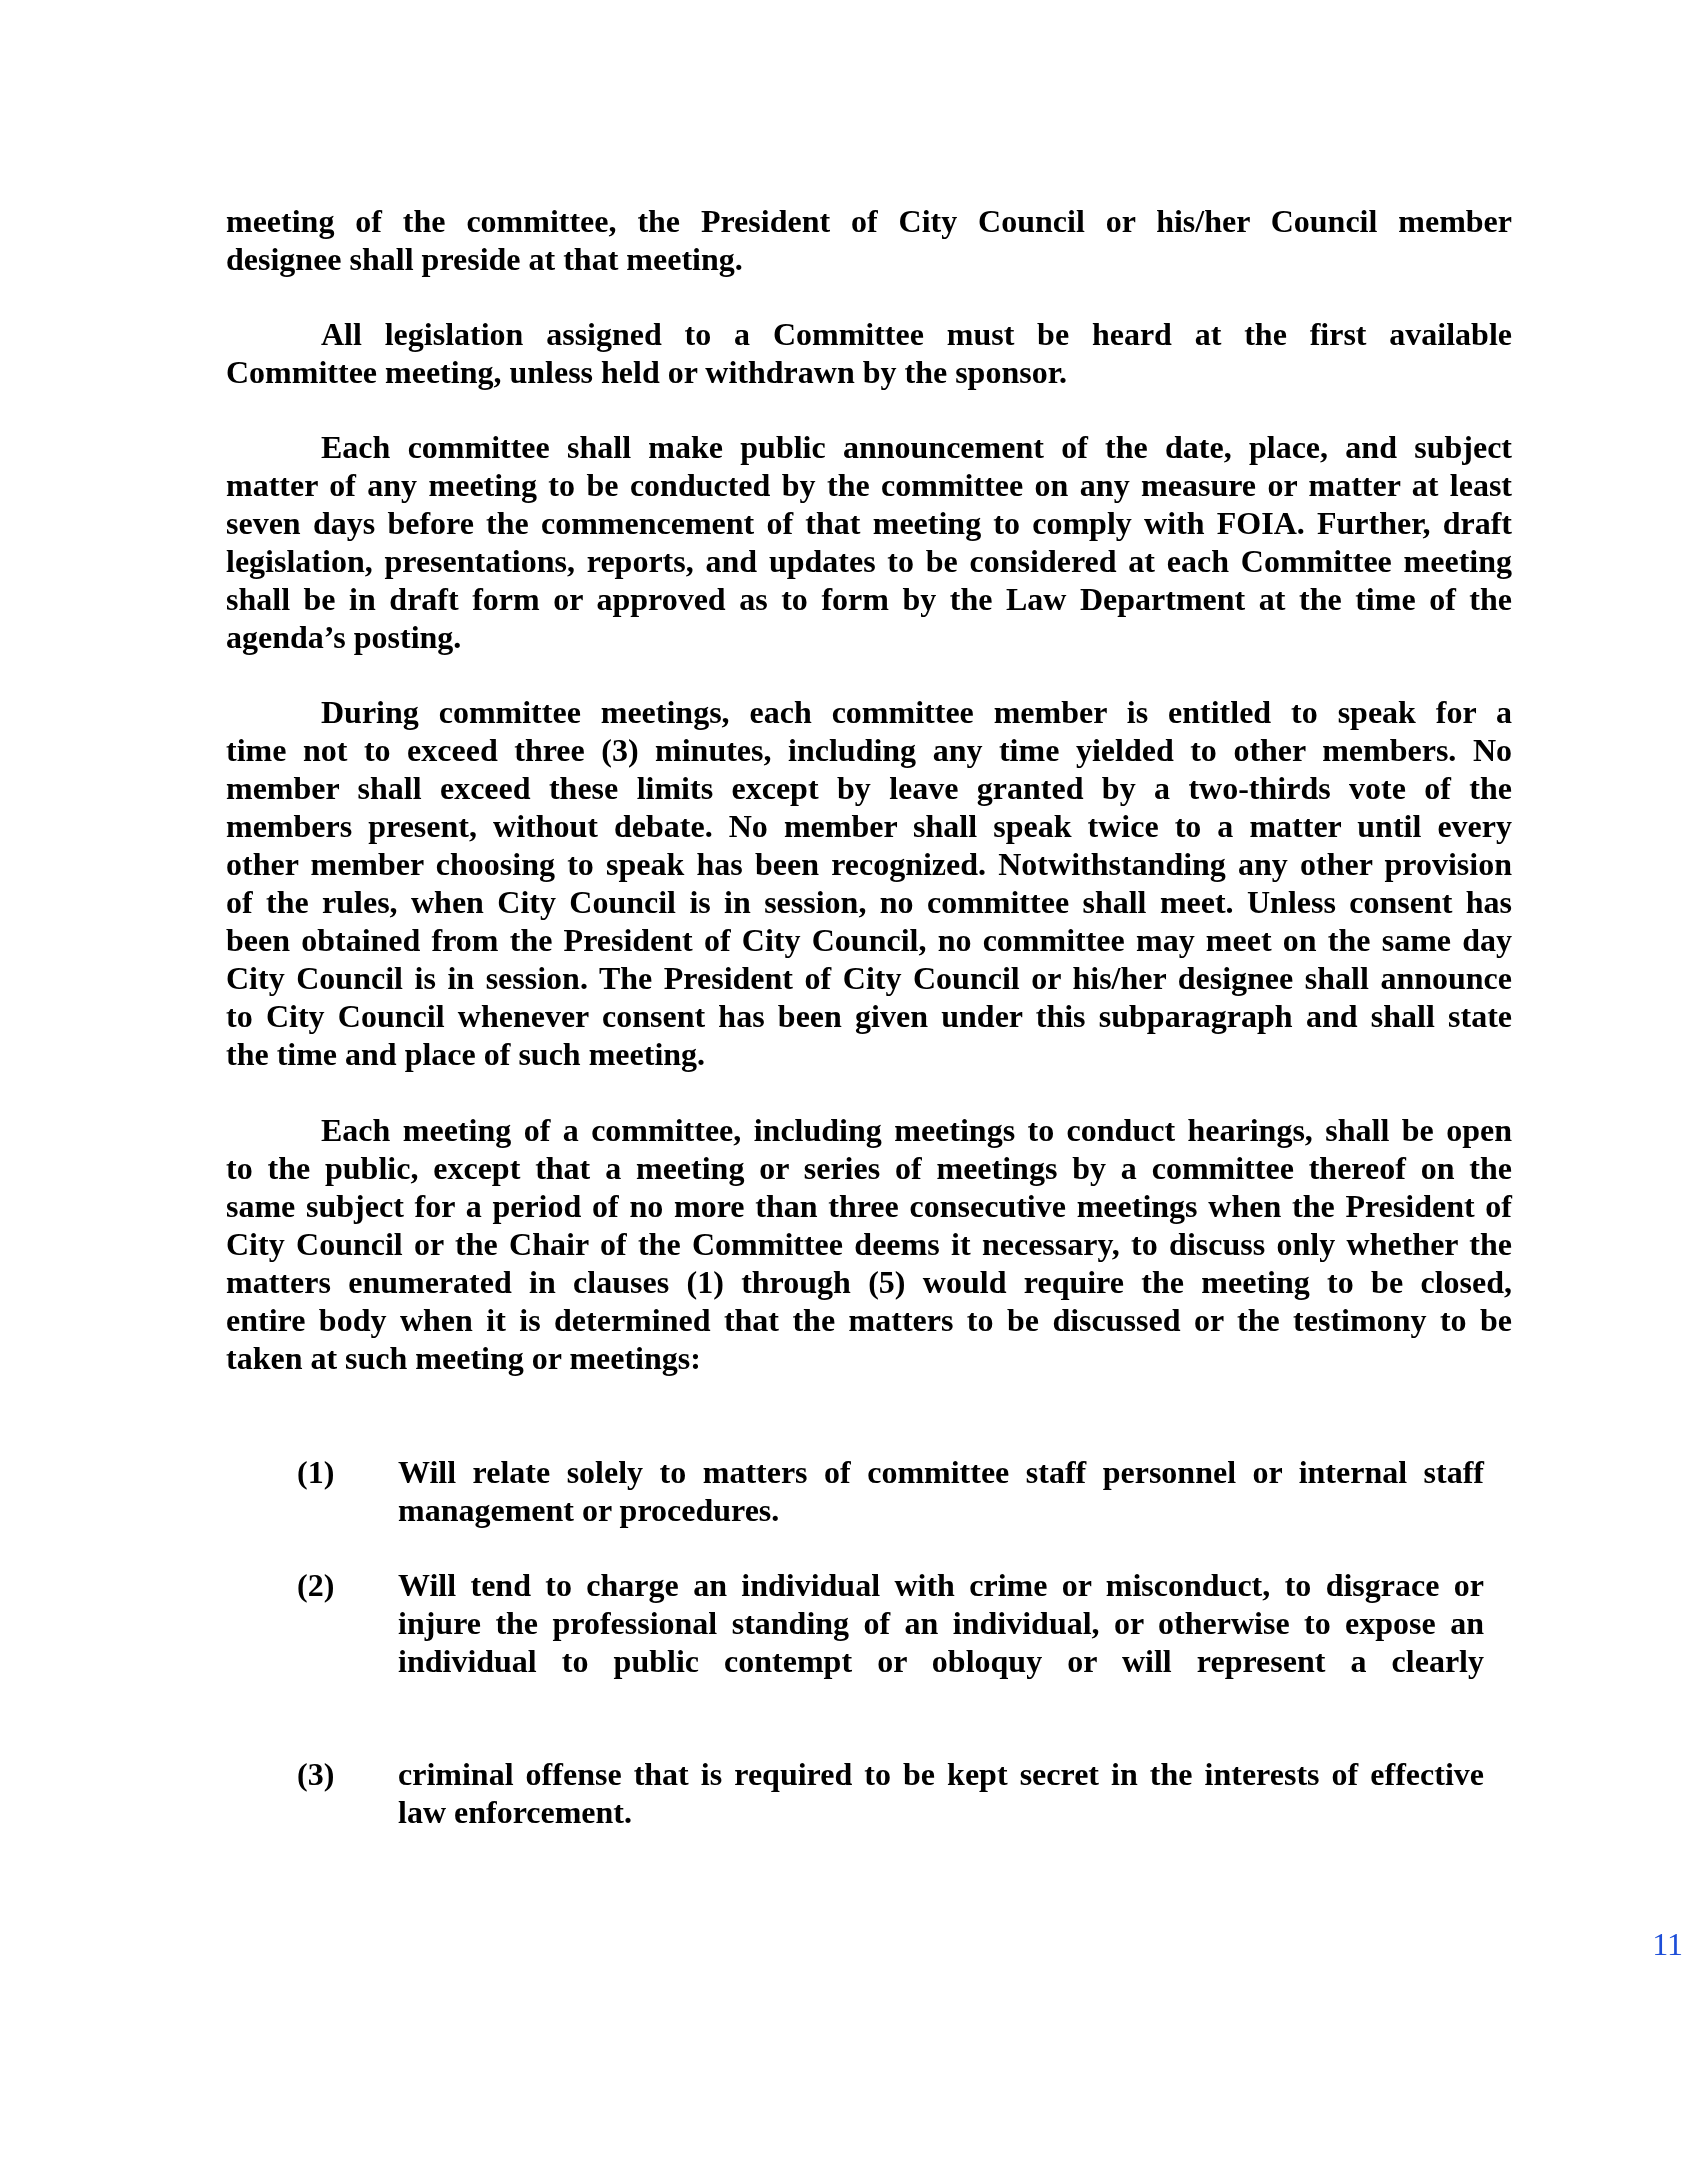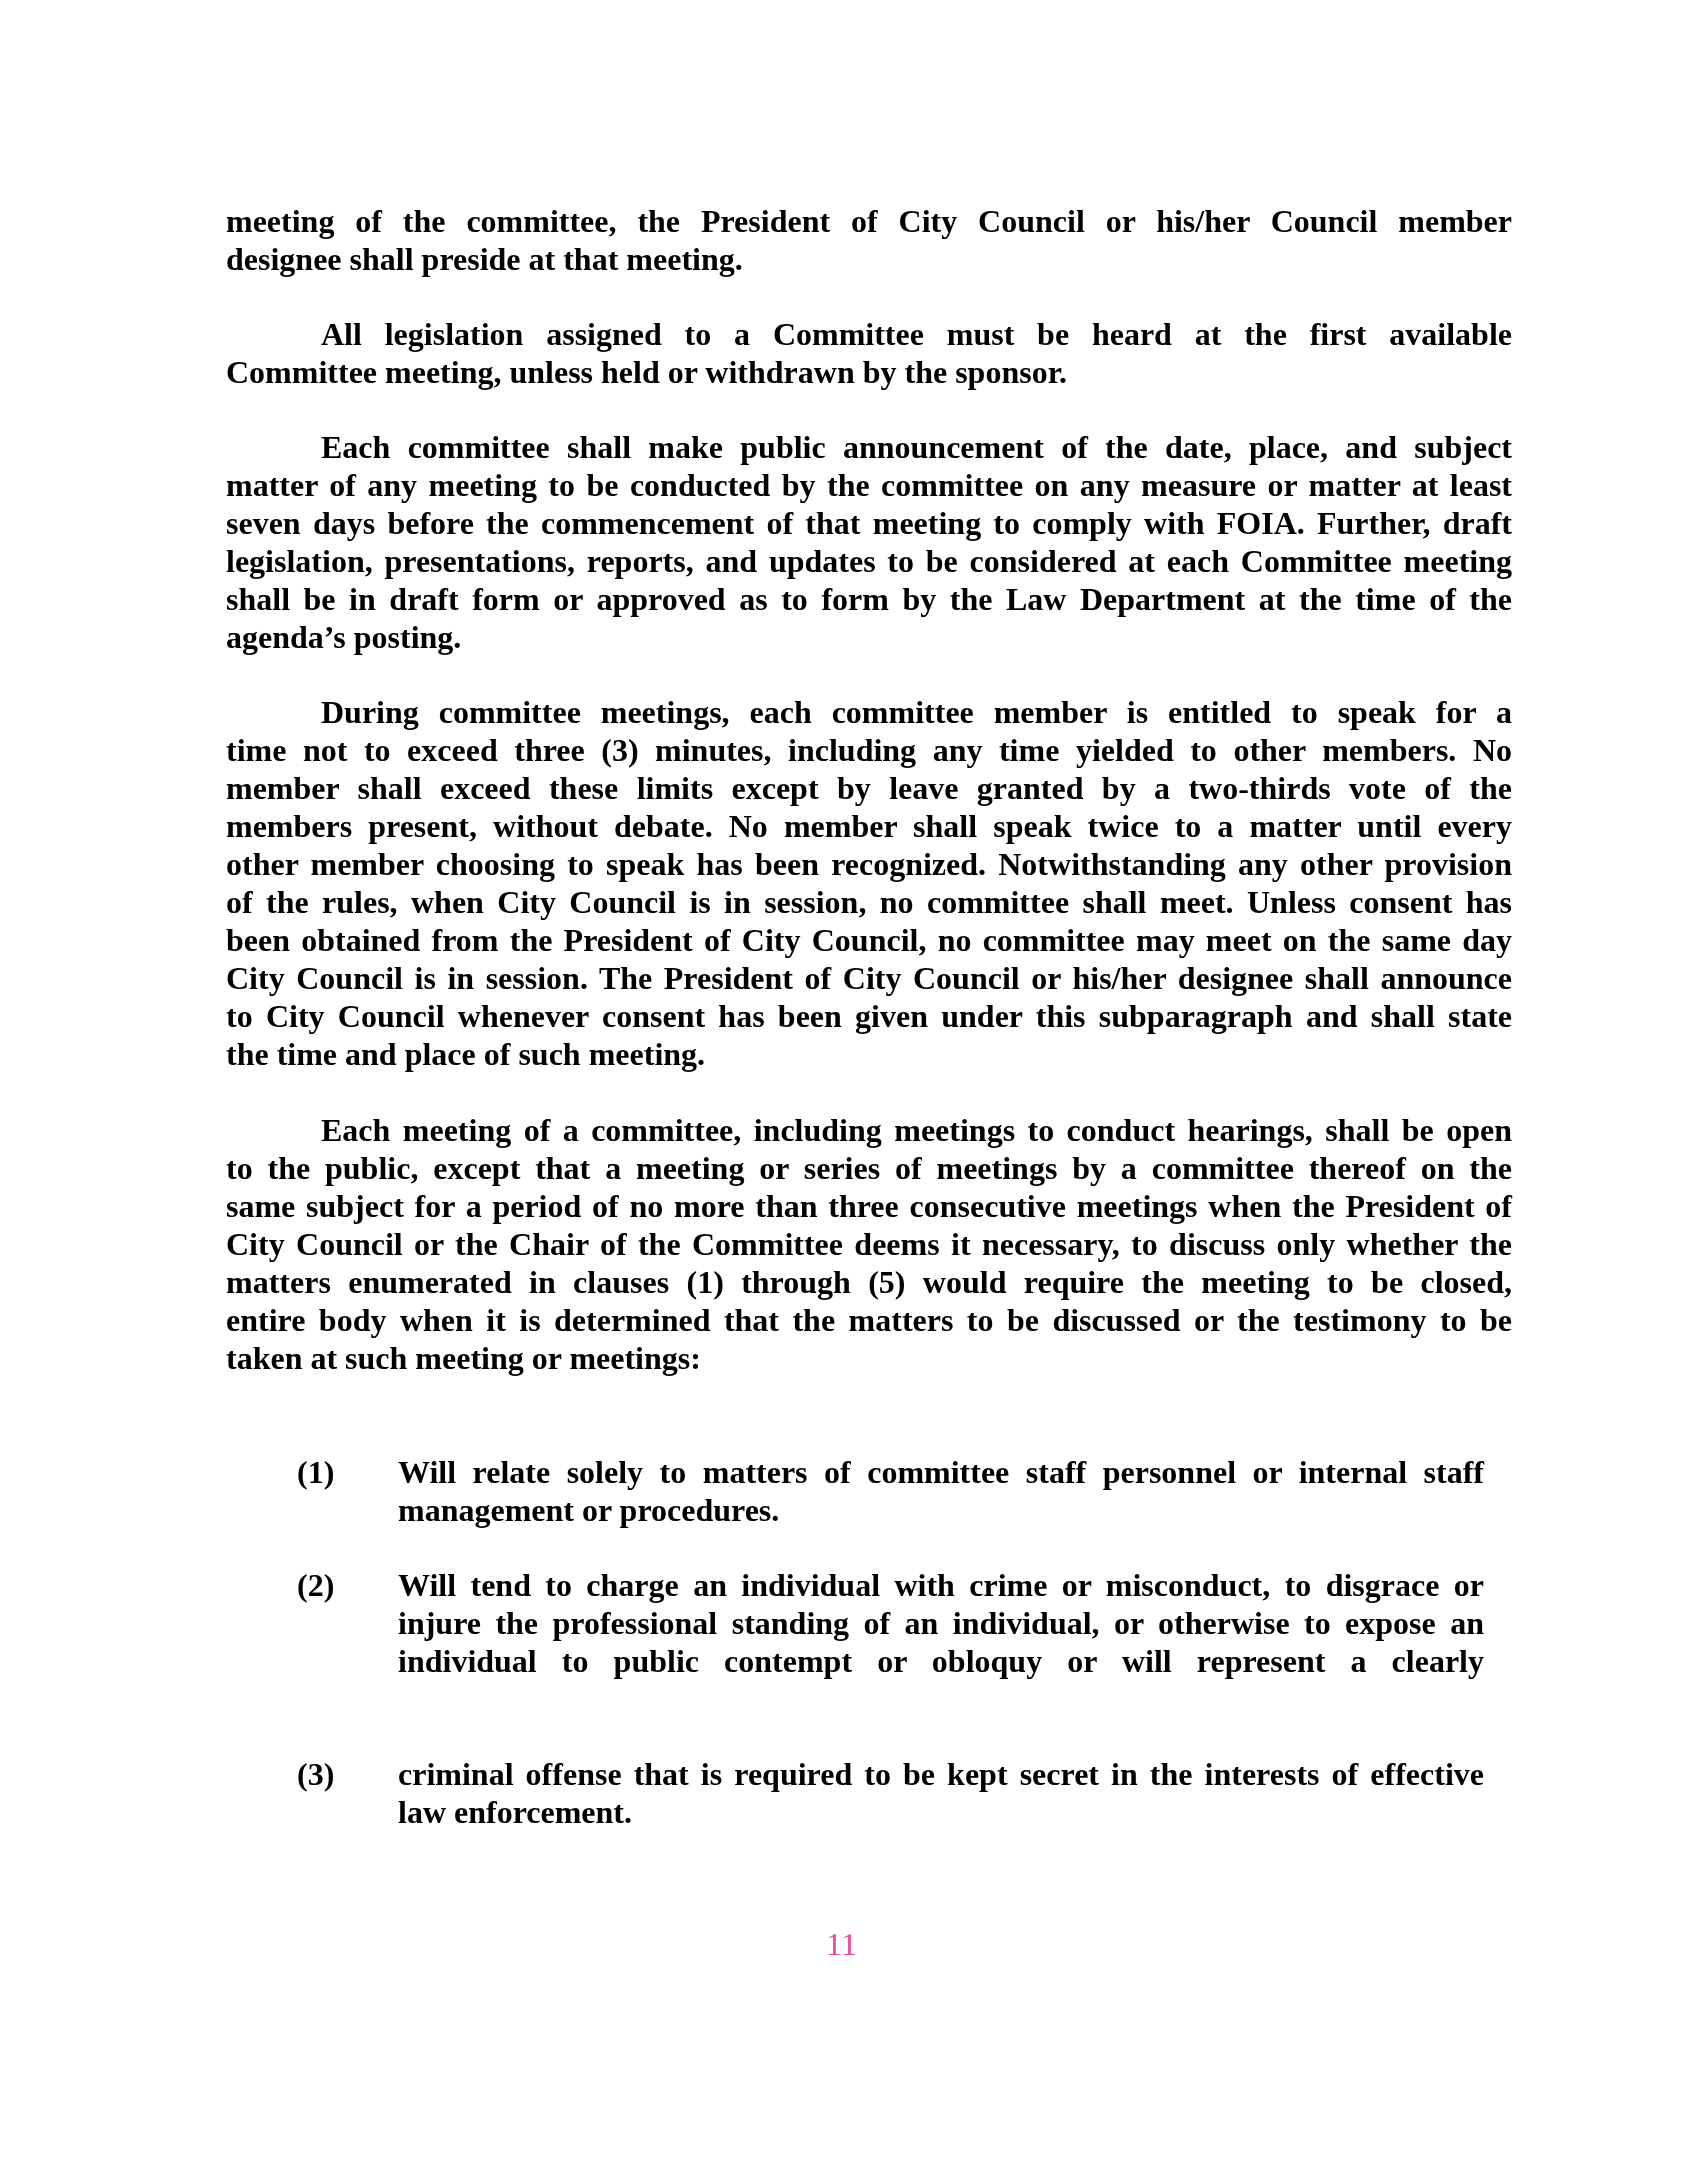--- a/index.html
+++ b/index.html
@@ -15,23 +15,23 @@
   }
   .line.last { text-align-last: left; }
   .line.indent { padding-left: 95px; }
   .item { position: absolute; left: 297px; width: 1187px; }
   .item-num {
     position: absolute; left: 0; top: 0; height: 38px; line-height: 38px;
     font-family: "Liberation Serif", "DejaVu Serif", serif; font-weight: bold; font-size: 32px;
   }
   .item-body { position: absolute; left: 101px; width: 1086px; }
   .page-number {
-    position: absolute; left: 0; width: 1683px; text-align: center;
+    position: absolute; left: 0; width: 1683px; text-align: right;
     font-family: "Liberation Serif", "DejaVu Serif", serif; font-weight: normal; font-size: 32px;
-    top: 1925px; line-height: 38px; color: #ec4899;
+    top: 1925px; line-height: 38px; color: #1d4ed8;
   }
 </style>
 </head>
 <body>
 
 <div class="page">
 
   <div class="para" style="top:202px;">
     <span class="line">meeting of the committee, the President of City Council or his/her Council member</span>
     <span class="line last">designee shall preside at that meeting.</span>

